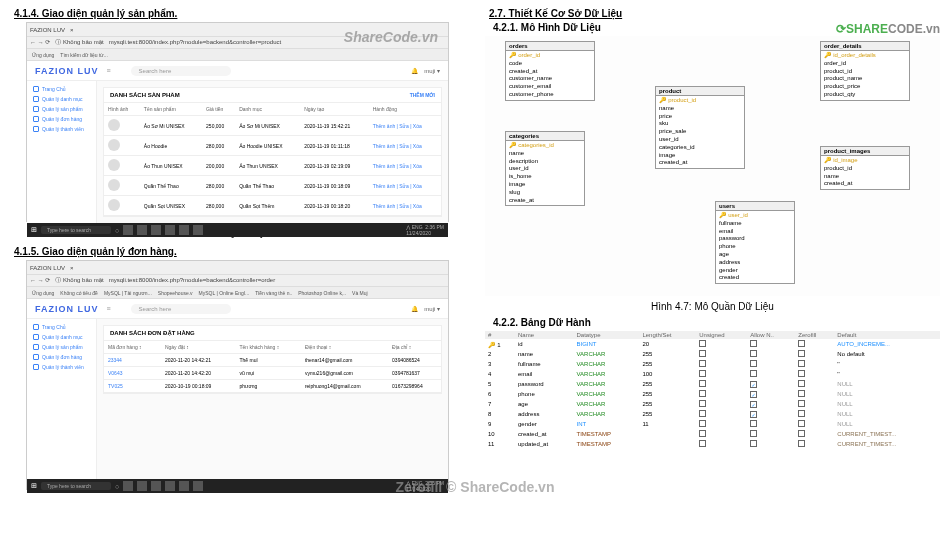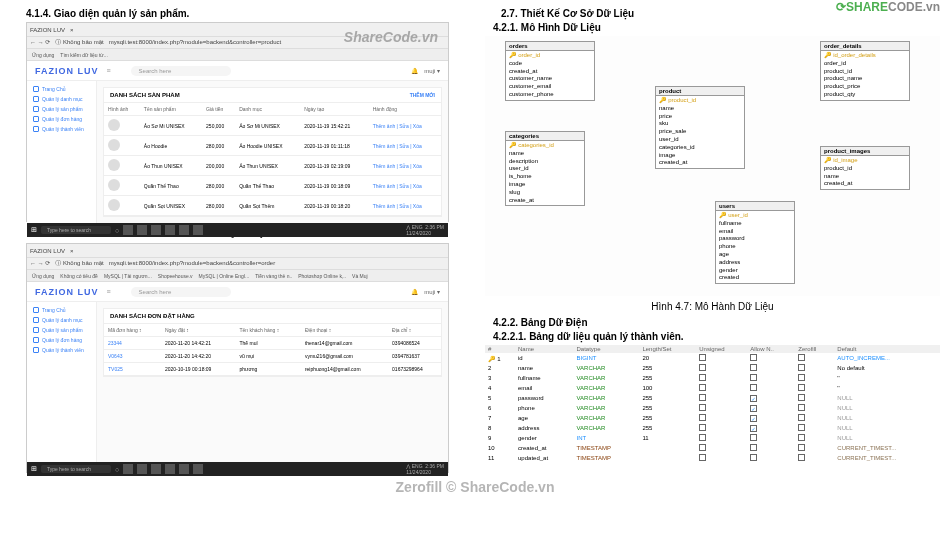--- a/index.html
+++ b/index.html
@@ -1,18 +1,18 @@
 <!DOCTYPE html>
 <html><head>
 <meta charset="utf-8">
 <style>
 * { margin: 0; padding: 0; box-sizing: border-box; }
 body { font-family: Arial, sans-serif; font-size: 9px; background: #fff; width: 950px; height: 535px; position: relative; overflow: hidden; }
 .page { width: 475px; float: left; padding: 5px 10px; }
-.heading { font-weight: bold; font-size: 10px; margin: 3px 16px; }
+.heading { font-weight: bold; font-size: 10px; margin: 3px 4px; text-decoration: underline; }
 .subheading { font-weight: bold; font-size: 10px; margin: 3px 8px; }
 .caption { text-align: center; font-size: 10px; margin: 5px 0; }
 .screenshot { border: 1px solid #ccc; background: #fff; margin: 3px 16px; font-size: 7px; position: relative; }
 .browser-top { background: #f0f0f0; height: 14px; border-bottom: 1px solid #ddd; display: flex; align-items: center; padding: 0 3px; font-size: 6px; color: #444; }
 .browser-url { background: #f0f0f0; height: 12px; border-bottom: 1px solid #ddd; display: flex; align-items: center; padding: 0 3px; font-size: 6px; color: #444; }
 .browser-tabs { background: #eee; height: 12px; border-bottom: 1px solid #ddd; display: flex; align-items: center; gap: 6px; padding: 0 5px; font-size: 5px; color: #555; }
 .app-header { background: #fff; height: 20px; border-bottom: 1px solid #eee; display: flex; align-items: center; padding: 0 8px; }
 .logo { color: #4169E1; font-weight: bold; font-size: 9px; letter-spacing: 1px; }
 .search-box { margin-left: 20px; background: #f5f5f5; border-radius: 8px; padding: 2px 8px; font-size: 6px; color: #999; width: 100px; }
 .app-body { display: flex; min-height: 120px; }
@@ -26,21 +26,21 @@
 table { width: 100%; border-collapse: collapse; font-size: 5px; }
 th, td { text-align: left; padding: 3px 4px; border-bottom: 1px solid #eee; }
 th { color: #666; font-weight: normal; }
 .thumb { width: 12px; height: 12px; background: #ddd; border-radius: 50%; display: inline-block; }
 .action-link { color: #3b82f6; }
 .taskbar { background: #222; height: 14px; display: flex; align-items: center; padding: 0 4px; gap: 4px; }
 .tb-icon { width: 10px; height: 10px; background: #555; }
 .tb-search { background: #333; color: #aaa; font-size: 5px; padding: 1px 6px; border-radius: 2px; width: 70px; }
 .watermark1 { position: absolute; top: 6px; right: 10px; font-size: 14px; font-weight: bold; color: rgba(150,150,150,0.8); font-style: italic; }
 .watermark-center { position: absolute; bottom: 40px; width: 100%; text-align: center; font-size: 14px; color: rgba(150,150,150,0.7); font-weight: bold; }
-.sharecode-logo { position: absolute; top: 0; right: 10px; font-size: 12px; font-weight: bold; color: #888; }
+.sharecode-logo { position: absolute; top: 22px; right: 10px; font-size: 12px; font-weight: bold; color: #888; }
 .sharecode-logo .share { color: #4CAF50; }
 .sharecode-logo .icon { color: #4CAF50; }
 .diagram { border: 0; background: #fdfdfd; height: 260px; position: relative; margin: 3px 0; }
 .dbox { position: absolute; border: 1px solid #999; background: #fff; font-size: 6px; }
 .dbox-h { background: #f0f0f0; border-bottom: 1px solid #999; padding: 1px 3px; font-weight: bold; }
 .dbox-b { padding: 1px 3px; }
 .dbox-b div { line-height: 1.3; }
 .key { color: #d4a017; }
 .dbtable { border-collapse: collapse; font-size: 6px; width: 100%; }
 .dbtable th, .dbtable td { border: 0; padding: 1px 3px; text-align: left; }
@@ -170,20 +170,21 @@
         <div class="tb-icon"></div>
         <div class="tb-icon"></div>
         <div class="tb-icon"></div>
         <div class="tb-icon"></div>
         <div class="tb-icon"></div>
       <span style="margin-left:auto;color:#aaa;font-size:5px;">⋀ ENG &nbsp;2:36 PM<br>11/24/2020</span>
     </div>
   </div>
   <div class="caption">Hình 4.5: Form Quản Lý Sản Phẩm.</div>
 
+  <div class="heading" style="margin-top:8px;">4.1.5. Giao diện quản lý đơn hàng.</div>
 
   <div class="screenshot" style="height:230px;">
     <div class="browser-top">FAZION LUV &nbsp; ×</div>
     <div class="browser-url">← → ⟳ &nbsp; ⓘ Không bảo mật &nbsp; mysqli.test:8000/index.php?module=backend&amp;controller=order</div>
     <div class="browser-tabs">
         <span>Ứng dụng</span>
         <span>Không có tiêu đề</span>
         <span>MySQL | Tải ngươn...</span>
         <span>Shopeehouse.v</span>
         <span>MySQL | Online Engl...</span>
@@ -351,24 +352,23 @@
       <div class="dbox" style="left: 335px; top: 110px; width: 90px;">
         <div class="dbox-h">product_images</div>
         <div class="dbox-b">
           <div class="key">🔑 id_image</div>
           <div>product_id</div>
           <div>name</div>
           <div>created_at</div>
         </div>
       </div>
     </div>
-  <div class="caption">Hình 4.7: Mô Hành Dữ Liệu</div>
-
-  <div class="subheading">4.2.2. Bảng Dữ Điện</div>
-  <div class="subheading">4.2.2.1. Bảng dữ liệu quản lý thành viên.</div>
+  <div class="caption">Hình 4.7: Mô Quần Dữ Liệu</div>
+
+  <div class="subheading">4.2.2. Bảng Dữ Hành</div>
 
   <table class="dbtable">
     <thead>
         <tr id="dbhead">
           <th>#</th>
           <th>Name</th>
           <th>Datatype</th>
           <th>Length/Set</th>
           <th>Unsigned</th>
           <th>Allow N..</th>

